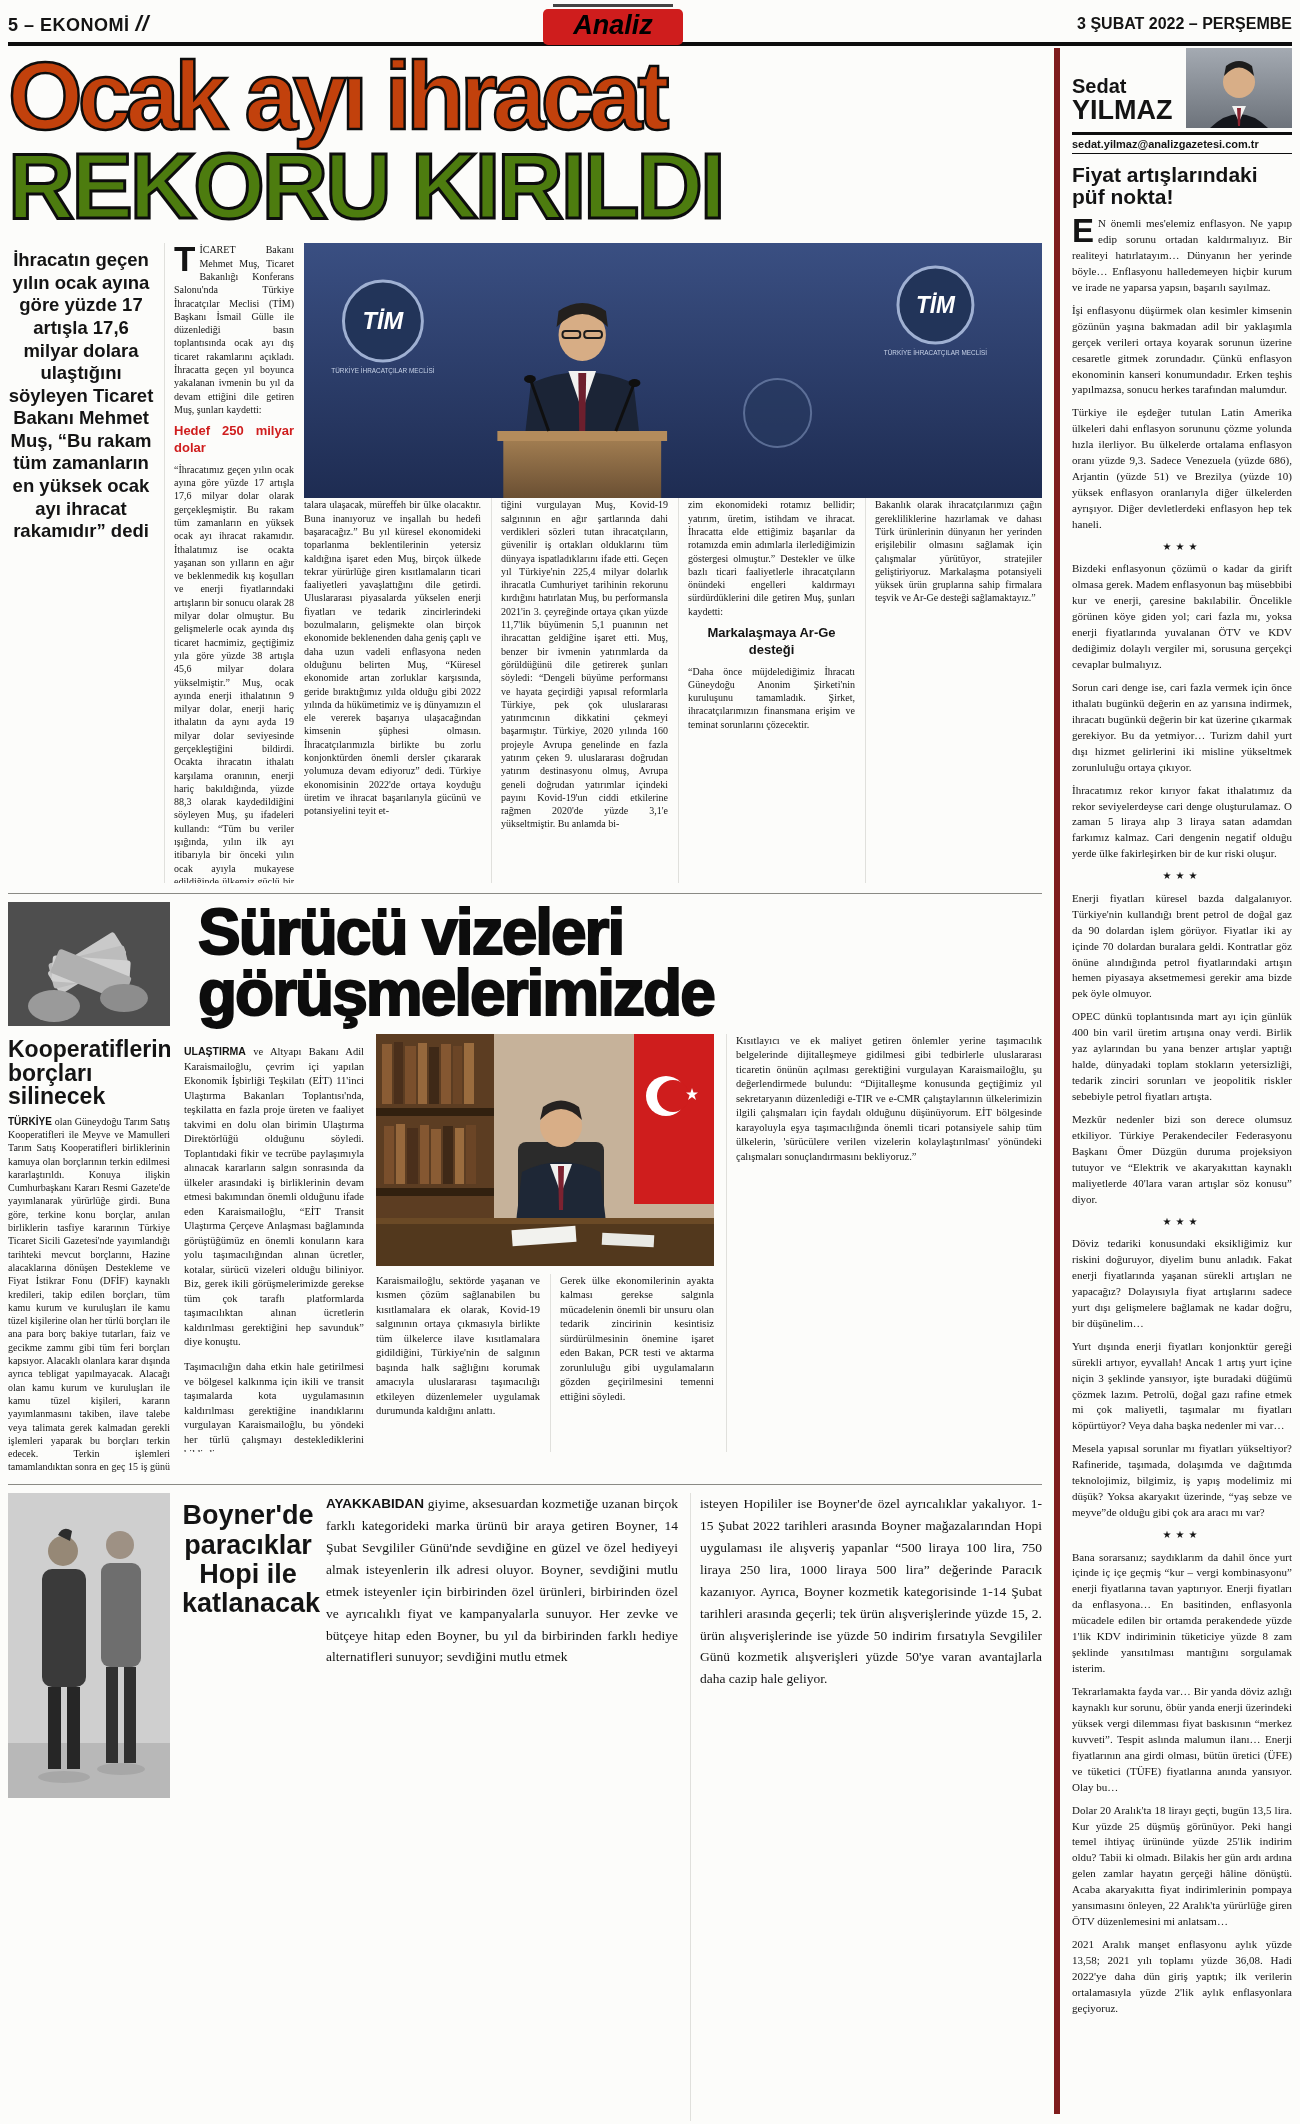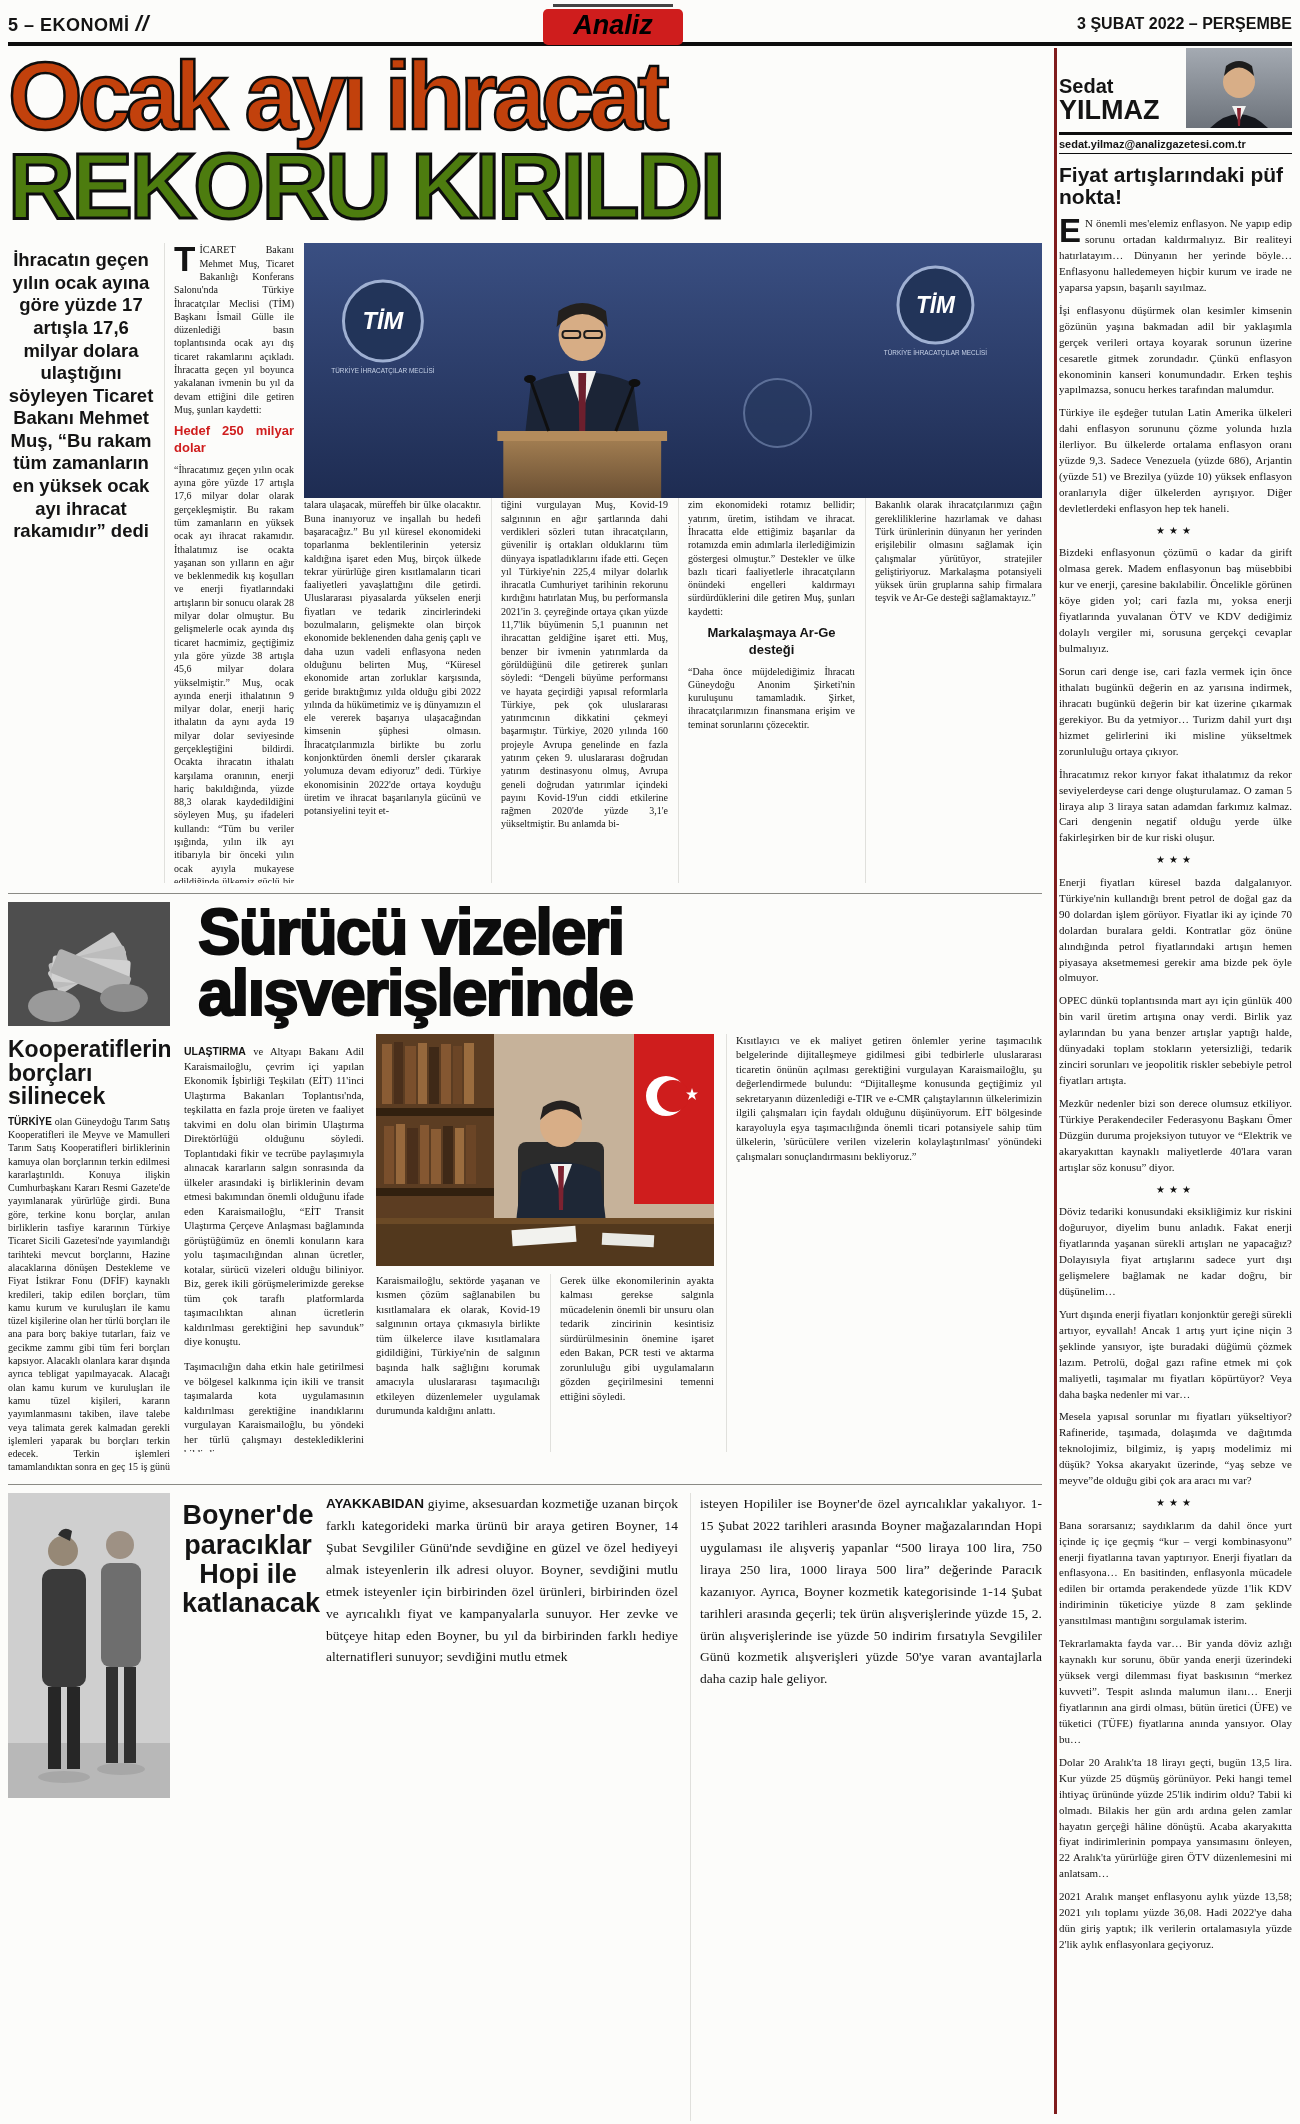--- a/index.html
+++ b/index.html
@@ -12,21 +12,21 @@
   .mast-left{font-family:"Liberation Sans",sans-serif;font-weight:bold;font-size:18px;letter-spacing:.5px;}
   .mast-left .slashes{font-style:italic;font-weight:bold;font-size:22px;margin-left:6px;}
   .logo-wrap{text-align:center;}
   .logo-mini{height:3px;width:120px;background:#444;margin:0 auto 2px auto;}
   .logo{display:inline-block;background:#cf1d1d;color:#000000;font-family:"Liberation Sans",sans-serif;
         font-weight:bold;font-style:italic;font-size:27px;line-height:1;padding:3px 30px 6px 30px;border-radius:5px;}
   .mast-right{font-family:"Liberation Sans",sans-serif;font-weight:bold;font-size:16px;}
   
   .main-col{position:absolute;left:8px;top:48px;width:1034px;}
   .rail{position:absolute;left:1054px;top:48px;width:238px;height:2066px;
-        border-left:3px solid #7f1d1d;padding-left:2px;box-sizing:border-box;overflow:hidden;}
+        border-left:6px solid #7f1d1d;padding-left:12px;box-sizing:border-box;overflow:hidden;}
   
   .hl1{font-family:"Liberation Sans",sans-serif;font-weight:700;font-size:96px;line-height:.95;
        letter-spacing:-5px;-webkit-text-stroke:2.5px #0d0d0d;color:#c2410c;margin-top:2px;}
   .hl2{font-family:"Liberation Sans",sans-serif;font-weight:700;font-size:92px;line-height:.98;
        letter-spacing:-3px;-webkit-text-stroke:3px #0d0d0d;color:#4d7c0f;}
   
   .lead-grid{display:grid;grid-template-columns:146px 130px 1fr;gap:10px;margin-top:12px;height:640px;overflow:hidden;}
   .deck{font-family:"Liberation Sans",sans-serif;font-weight:bold;font-size:18.5px;line-height:1.22;
         text-align:center;padding-top:6px;}
   .bodytxt{font-size:10px;line-height:1.33;text-align:justify;}
@@ -180,21 +180,21 @@
         </svg>
         <div class="koop-hl">Kooperatiflerin borçları silinecek</div>
         <div class="bodytxt" style="font-size:10px;">
           <span class="leadword">TÜRKİYE</span>
           <span>olan Güneydoğu Tarım Satış Kooperatifleri ile Meyve ve Mamulleri Tarım Satış Kooperatifleri birliklerinin kamuya olan borçlarının terkin edilmesi kararlaştırıldı. Konuya ilişkin Cumhurbaşkanı Kararı Resmi Gazete'de yayımlanarak yürürlüğe girdi. Buna göre, terkine konu borçlar, anılan birliklerin tasfiye kararının Türkiye Ticaret Sicili Gazetesi'nde yayımlandığı tarihteki mevcut borçlarını, Hazine alacaklarına dönüşen Destekleme ve Fiyat İstikrar Fonu (DFİF) kaynaklı kredileri, takip edilen borçları, tüm kamu kurum ve kuruluşları ile kamu tüzel kişilerine olan her türlü borçları ile ana para borç bakiye tutarları, faiz ve gecikme zammı gibi tüm feri borçları kapsıyor. Alacaklı olanlara karar dışında ayrıca tebligat yapılmayacak. Alacağı olan kamu kurum ve kuruluşları ile kamu tüzel kişileri, kararın yayımlanmasını takiben, ilave talebe veya talimata gerek kalmadan gerekli işlemleri yaparak bu borçları terkin edecek. Terkin işlemleri tamamlandıktan sonra en geç 15 iş günü içinde Hazine ve Maliye ile Ticaret bakanlıkları, ilgili kurum tarafından resmi yazıyla bilgilendirilecek.</span>
         </div>
       </div>
 
       <div style="overflow:hidden;">
         <div class="surucu-hl">Sürücü vizeleri</div>
-        <div class="surucu-hl">alışverişlerinde</div>
+        <div class="surucu-hl">görüşmelerimizde</div>
 
         <div class="surucu-grid">
           <div class="bodytxt-m">
             <p><span class="leadword">ULAŞTIRMA</span>
               <span>ve Altyapı Bakanı Adil Karaismailoğlu, çevrim içi yapılan Ekonomik İşbirliği Teşkilatı (EİT) 11'inci Ulaştırma Bakanları Toplantısı'nda, teşkilatta en fazla proje üreten ve faaliyet takvimi en dolu olan birimin Ulaştırma Direktörlüğü olduğunu söyledi. Toplantıdaki fikir ve tecrübe paylaşımıyla alınacak kararların salgın sonrasında da ülkeler arasındaki iş birliklerinin devam etmesi bakımından önemli olduğunu ifade eden Karaismailoğlu, “EİT Transit Ulaştırma Çerçeve Anlaşması bağlamında görüştüğümüz en önemli konuların kara yolu taşımacılığından alınan ücretler, kotalar, sürücü vizeleri olduğu biliniyor. Biz, gerek ikili görüşmelerimizde gerekse tüm çok taraflı platformlarda taşımacılıktan alınan ücretlerin kaldırılması gerektiğini hep savunduk” diye konuştu.</span></p>
             <p>Taşımacılığın daha etkin hale getirilmesi ve bölgesel kalkınma için ikili ve transit taşımalarda kota uygulamasının kaldırılması gerektiğine inandıklarını vurgulayan Karaismailoğlu, bu yöndeki her türlü çalışmayı desteklediklerini bildirdi.</p>
           </div>
 
           <div class="surucu-photoblock">
             <svg class="photo-karais" viewBox="0 0 338 232" preserveAspectRatio="none" role="img">

